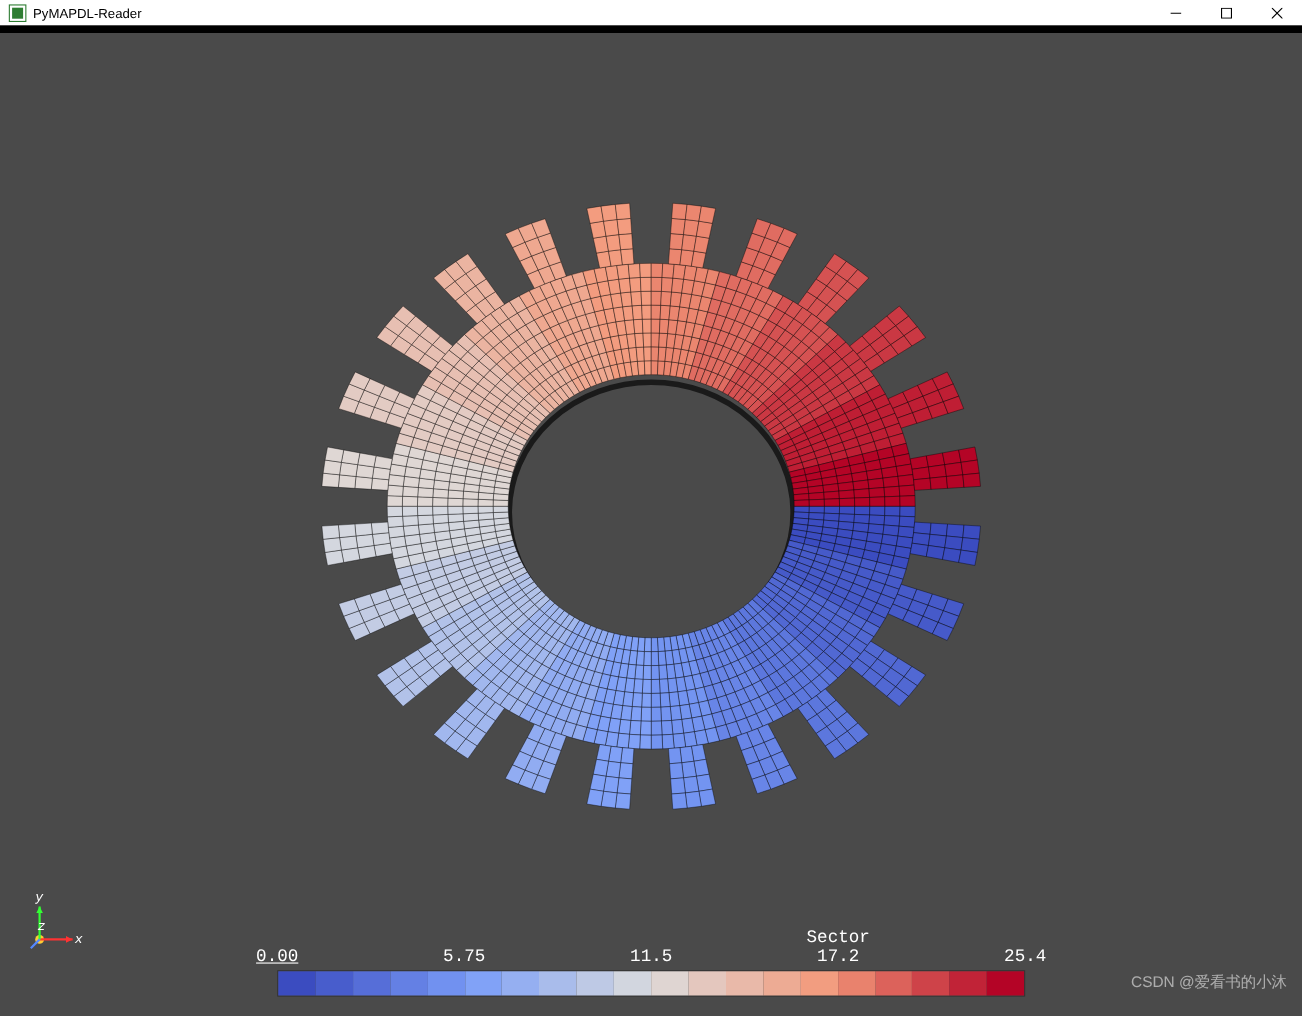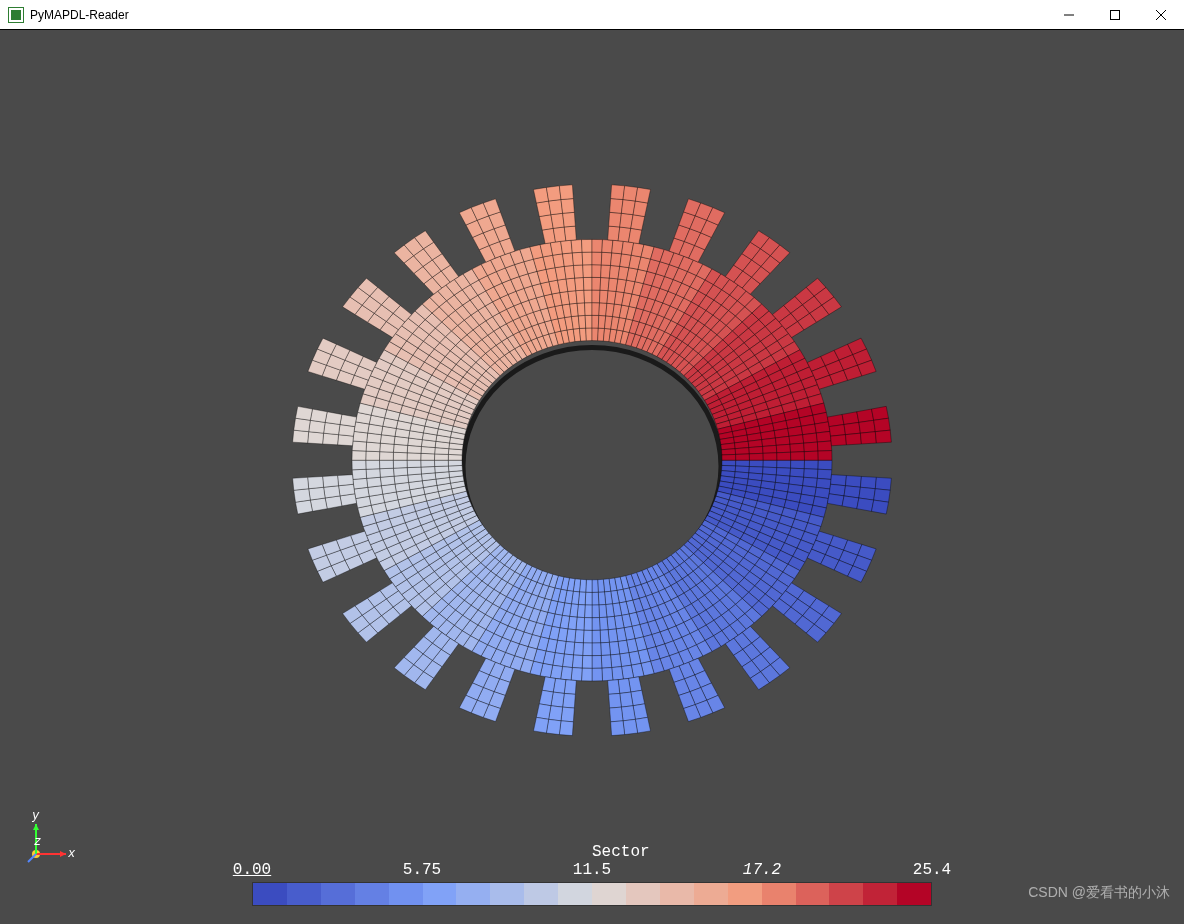--- a/index.html
+++ b/index.html
@@ -1,39 +1,39 @@
 <!DOCTYPE html>
 <html><head>
 <meta charset="utf-8">
 <style>
   * { margin:0; padding:0; box-sizing:border-box; }
   html,body { width:1184px; height:924px; font-family:"Segoe UI",Arial,sans-serif; background:#fff; overflow:hidden; }
 
   
-  .titlebar { height:30px; background:#fff; border-bottom:1px solid #000000; display:flex; align-items:center; user-select:none; }
+  .titlebar { height:30px; background:#fff; border-bottom:7px solid #000000; display:flex; align-items:center; user-select:none; }
   .app-icon { width:16px; height:16px; margin:0 6px 0 8px; border:1px solid #2e7d32; position:relative; }
   .app-icon::after { content:""; position:absolute; inset:2px; background:#2e7d32; }
   .title-text { font-size:12px; color:#000; flex:0 0 auto; }
   .spacer { flex:1; }
   .winbtn { width:46px; height:30px; display:flex; align-items:center; justify-content:center; color:#000; }
   .winbtn svg { stroke:#000; stroke-width:1; fill:none; }
 
   
   .viewport { position:relative; width:1184px; height:894px; background:#4a4a4a; overflow:hidden; }
   .scene { position:absolute; inset:0; }
   .gear-svg { position:absolute; left:50%; top:50%; transform:translate(-50%,-54%); }
 
   
   .triad { position:absolute; left:18px; bottom:52px; width:60px; height:60px; font:12px/1 "Courier New",monospace; color:#fff; }
   .triad svg { position:absolute; left:0; top:0; }
   .ax-lbl { position:absolute; font-style:italic; }
 
   
   .legend { position:absolute; left:50%; transform:translateX(-50%); bottom:18px; width:680px; }
-  .legend-title { font:16px/1 "Courier New",monospace; color:#fff; margin-left:340px; margin-bottom:2px; }
+  .legend-title { font:16px/1 "Courier New",monospace; color:#fff; margin-left:340px; margin-bottom:2px;text-align:center; }
   .legend-ticks { position:relative; height:18px; margin-bottom:2px; }
   .tick { position:absolute; top:0; font:16px/1 "Courier New",monospace; color:#fff; transform:translateX(-50%); }
   .colorbar { height:24px; display:flex; border:1px solid #333; }
   .colorbar > div { flex:1; }
 
   .watermark { position:absolute; right:14px; bottom:22px; font-size:14px; color:rgba(255,255,255,0.55); }
 </style>
 </head>
 <body>
 
@@ -1520,21 +1520,21 @@
     <span class="ax-lbl" style="left:14px;top:-2px">y</span>
     <span class="ax-lbl" style="left:16px;top:24px">z</span>
   </div>
 
   <div class="legend">
     <div class="legend-title">Sector</div>
     <div class="legend-ticks" id="legend-ticks">
         <div class="tick" style="left: 0%; text-decoration: underline;">0.00</div>
         <div class="tick" style="left: 25%;">5.75</div>
         <div class="tick" style="left: 50%;">11.5</div>
-        <div class="tick" style="left: 75%; font-style: italic;">17.2</div>
+        <div class="tick" style="left: 75%;">17.2</div>
         <div class="tick" style="left: 100%;">25.4</div>
       </div>
     <div class="colorbar" id="colorbar">
         <div style="background: rgb(59, 76, 192);"></div>
         <div style="background: rgb(72, 93, 204);"></div>
         <div style="background: rgb(86, 110, 216);"></div>
         <div style="background: rgb(100, 128, 228);"></div>
         <div style="background: rgb(113, 145, 240);"></div>
         <div style="background: rgb(129, 162, 247);"></div>
         <div style="background: rgb(149, 175, 241);"></div>

